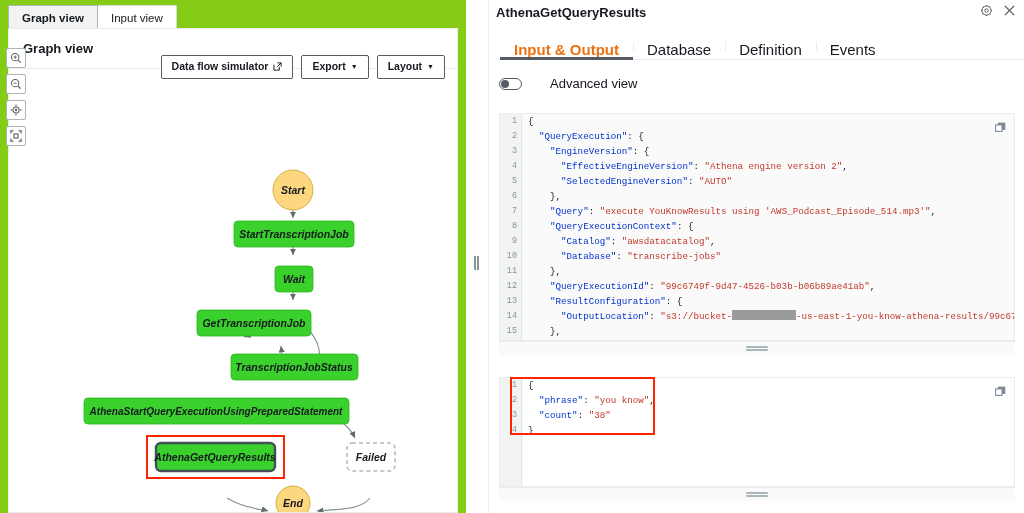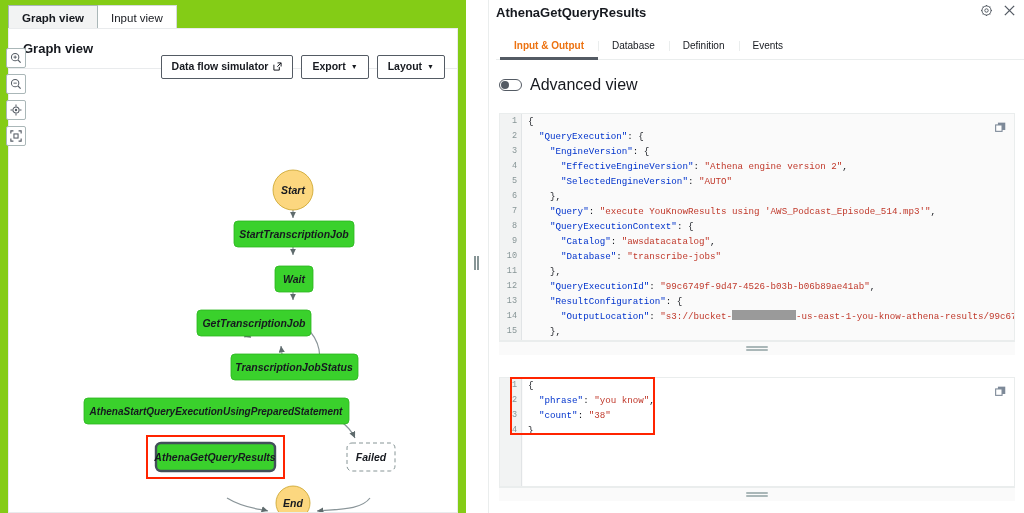--- a/index.html
+++ b/index.html
@@ -98,21 +98,21 @@
   }
   .rp-icons { position: absolute; right: 8px; top: 4px; display: flex; align-items: center; gap: 10px; }
   .rp-ico { cursor: pointer; display: flex; align-items: center; justify-content: center; }
 
   .rp-tabs {
     position: absolute; left: 7px; top: 34px; right: 0;
     display: flex; align-items: flex-end; height: 26px;
     border-bottom: 1px solid #eaeded; padding-left: 4px;
   }
   .rtab {
-    font-size: 10px; color: #16191f; padding: 0 14px 7px 14px;
+    font-size: 15px; color: #16191f; padding: 0 14px 0 14px;
     cursor: pointer; position: relative; line-height: 1.2;
   }
   .rtab.sel { color: #ec7211; font-weight: 700; }
   .rtab.sel::after {
     content: ''; position: absolute; left: 0; right: 0; bottom: -1px;
     height: 3px; background: #545b64;
   }
   .rtab + .rtab::before {
     content: ''; position: absolute; left: 0; top: 1px; bottom: 8px; width: 1px; background: #eaeded;
   }
@@ -120,21 +120,21 @@
   
   .adv-row { position: absolute; left: 10px; top: 76px; display: flex; align-items: center; gap: 8px; }
   .toggle {
     width: 23px; height: 12px; border-radius: 7px; background: #ffffff;
     border: 1.5px solid #545b64; position: relative; cursor: pointer;
   }
   .toggle .knob {
     position: absolute; left: 1px; top: 1px; width: 8px; height: 8px;
     border-radius: 50%; background: #545b64;
   }
-  .adv-label { font-size: 16px; color: #16191f; }
+  .adv-label { font-size: 13px; color: #16191f; margin-left: 20px; }
 
   
   .sec-label-row { position: absolute; display: flex; align-items: center; gap: 6px; }
   .sec-label { font-size: 16px; color: #16191f; }
   .learn-more {
     font-size: 11.5px; color: #0073bb; cursor: pointer;
     display: flex; align-items: center; gap: 3px; margin-top: 44px;
   }
 
   .code-box {

